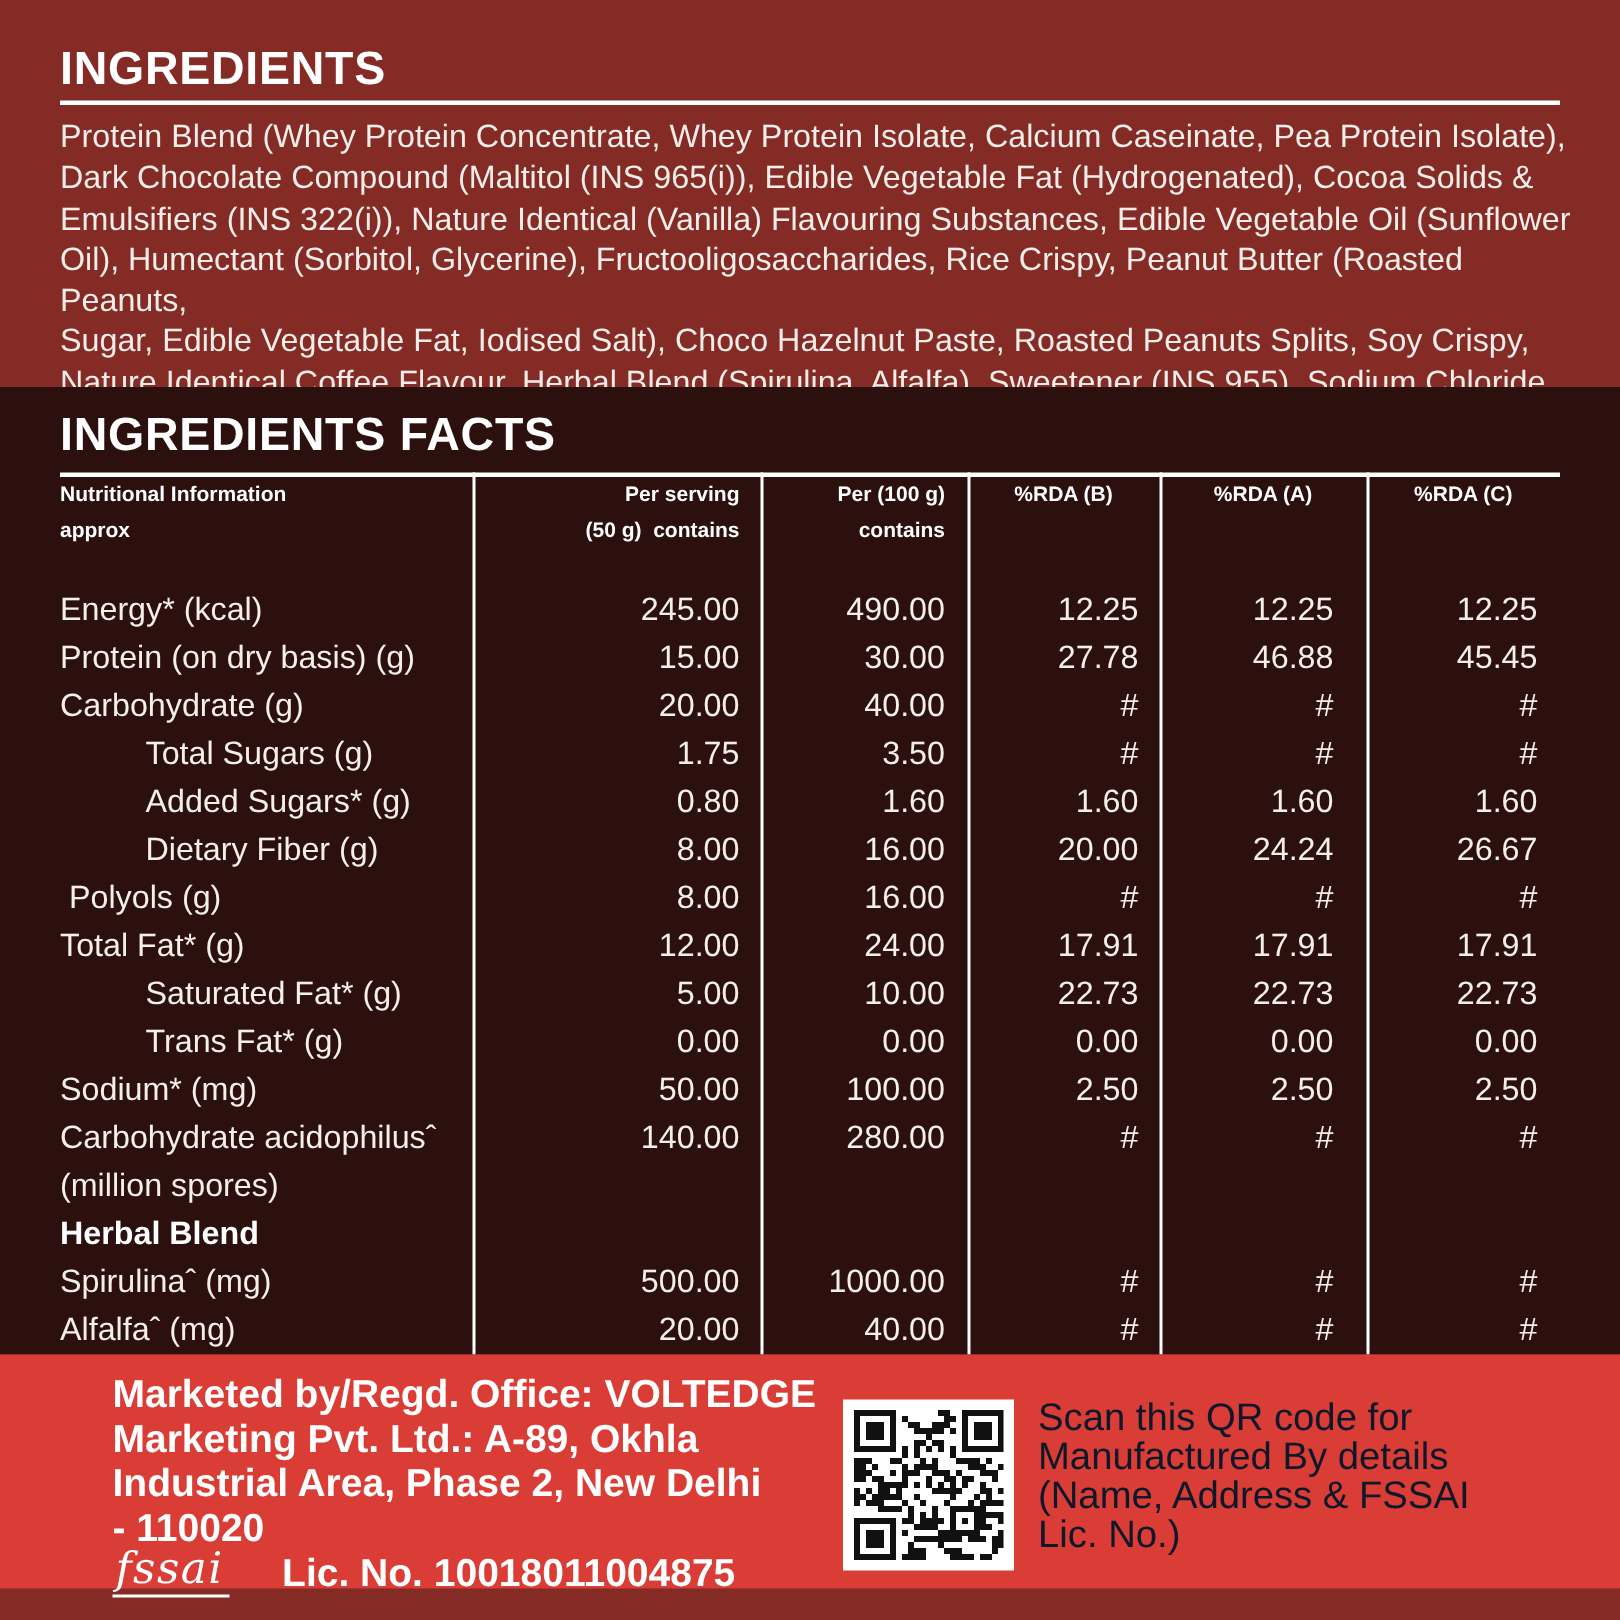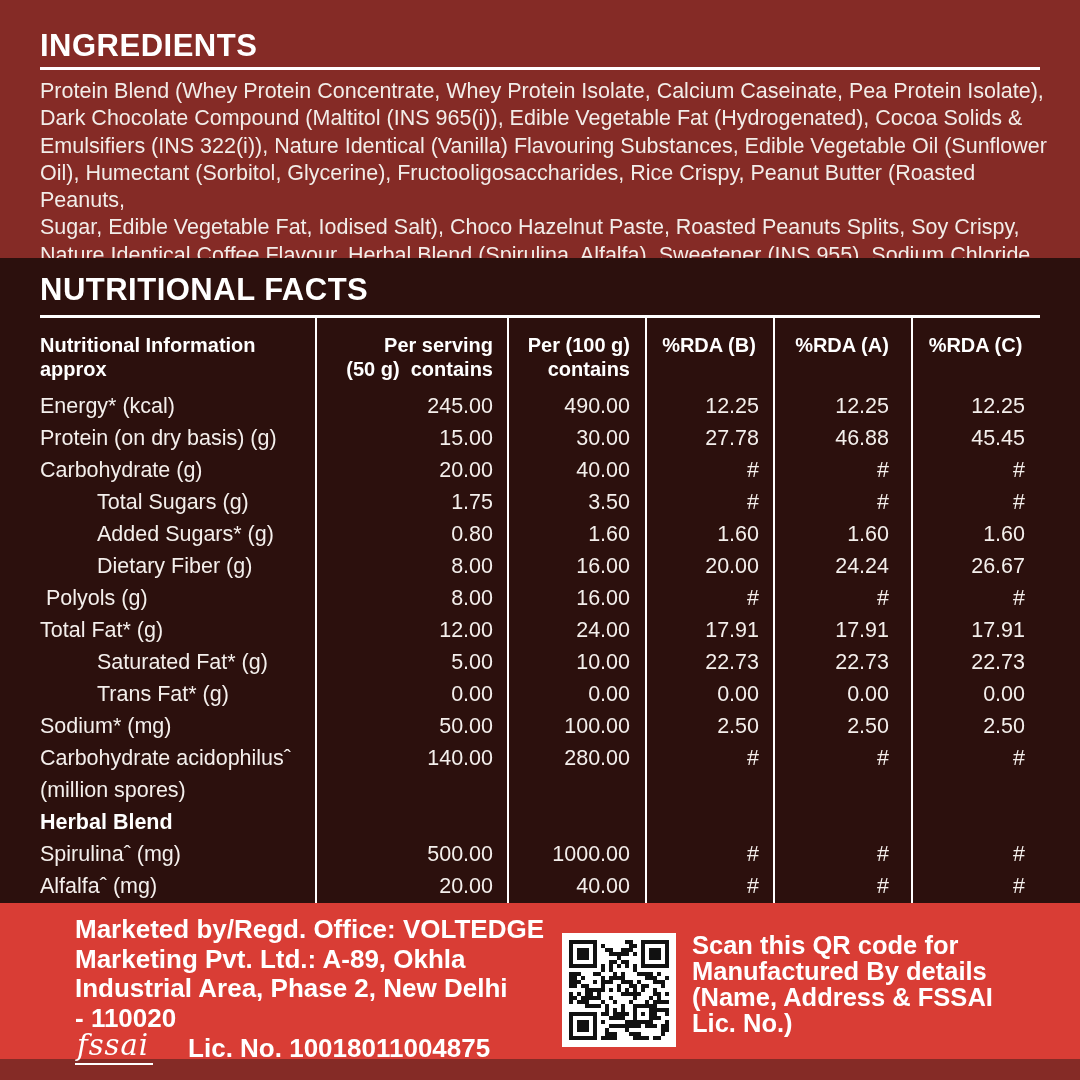--- a/index.html
+++ b/index.html
@@ -34,22 +34,22 @@
   }
   .topline{position:absolute;left:0;top:0;width:1000px;height:3px;background:#fff;}
   .vline{position:absolute;top:0;bottom:0;width:2px;background:#fff;}
   .vline.d1{left:275px}.vline.d2{left:467px}.vline.d3{left:605px}
   .vline.d4{left:733px}.vline.d5{left:871px}
   .thead,.trow{
     display:grid;grid-template-columns:275px 192px 138px 128px 138px 129px;
   }
   .thead{padding-top:3px;height:72px;align-items:start;}
   .h{
-    font-weight:bold;font-size:20px;line-height:23.5px;
-    white-space:pre-wrap;padding-top:16px;color:#fff;
+    font-weight:bold;font-size:14px;line-height:23.5px;
+    white-space:pre-wrap;color:#fff;
   }
   .trow{height:32.05px;align-items:center;}
   .c{font-size:21.5px;color:#F4EFEC;white-space:pre-wrap;overflow:hidden;}
   .c1{text-align:left;}
   .c2{text-align:right;padding-right:14px;}
   .c3{text-align:right;padding-right:15px;}
   .h.c4,.h.c5,.h.c6{text-align:center;padding-left:0;padding-right:0;}
   .c4{text-align:right;padding-right:14px;}
   .c5{text-align:right;padding-right:22px;}
   .c6{text-align:right;padding-right:15px;}
@@ -69,41 +69,41 @@
     color:#fff;border-bottom:2.5px solid #fff;padding:0 4px 3px 2px;letter-spacing:1px;
   }
   .lic{font-weight:bold;font-size:26px;color:#fff;position:relative;top:-1px;}
   .qr-box{
     position:absolute;left:562px;top:30px;width:114px;height:114px;background:#fff;
     display:flex;align-items:center;justify-content:center;
   }
   .qr-box svg{width:100px;height:100px;shape-rendering:crispEdges;}
   .caption{
     position:absolute;left:692px;top:29px;width:372px;
-    font-weight:bold;font-size:25.5px;line-height:26px;color:#ffffff;
+    font-weight:normal;font-size:25.5px;line-height:26px;color:#0f172a;
     white-space:pre-line;margin:0;
   }
 </style>
 </head>
 <body style="--ing-bg: #852B26; --facts-bg: #2C100D; --footer-bg: #D93D35; --text: #FFFFFF;">
 
 <section class="sec" id="sec-ingredients">
   <h1 class="big-title">INGREDIENTS</h1>
   <div class="rule"></div>
   <p class="ing-text">Protein Blend (Whey Protein Concentrate, Whey Protein Isolate, Calcium Caseinate, Pea Protein Isolate),
 Dark Chocolate Compound (Maltitol (INS 965(i)), Edible Vegetable Fat (Hydrogenated), Cocoa Solids &amp;
 Emulsifiers (INS 322(i)), Nature Identical (Vanilla) Flavouring Substances, Edible Vegetable Oil (Sunflower
 Oil), Humectant (Sorbitol, Glycerine), Fructooligosaccharides, Rice Crispy, Peanut Butter (Roasted Peanuts,
 Sugar, Edible Vegetable Fat, Iodised Salt), Choco Hazelnut Paste, Roasted Peanuts Splits, Soy Crispy,
 Nature Identical Coffee Flavour, Herbal Blend (Spirulina, Alfalfa), Sweetener (INS 955), Sodium Chloride,
 Lactobacillus acidophilus.</p>
 </section>
 
 <section class="sec" id="sec-facts">
-  <h1 class="big-title">NUTRITIONAL FACTS</h1>
+  <h1 class="big-title">INGREDIENTS FACTS</h1>
   <div class="table">
     <div class="topline"></div>
     <div class="vline d1"></div>
     <div class="vline d2"></div>
     <div class="vline d3"></div>
     <div class="vline d4"></div>
     <div class="vline d5"></div>
     <div class="thead">
       <div class="h c1">Nutritional Information
 approx</div>

